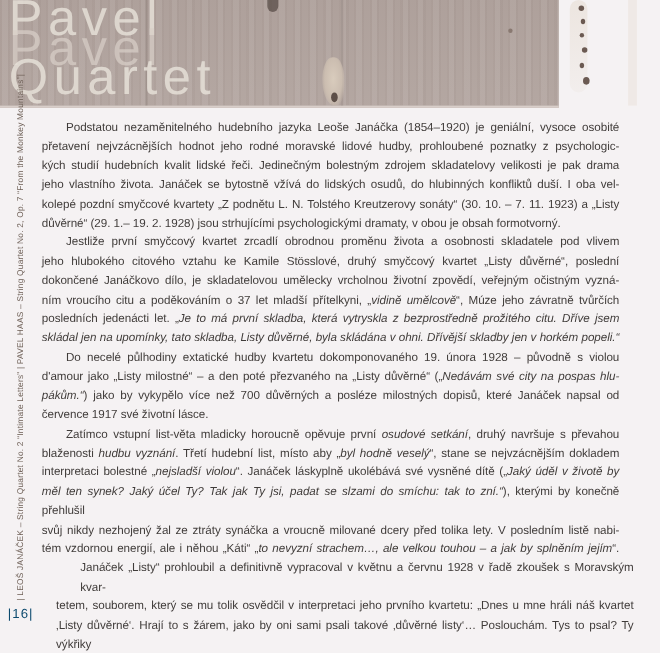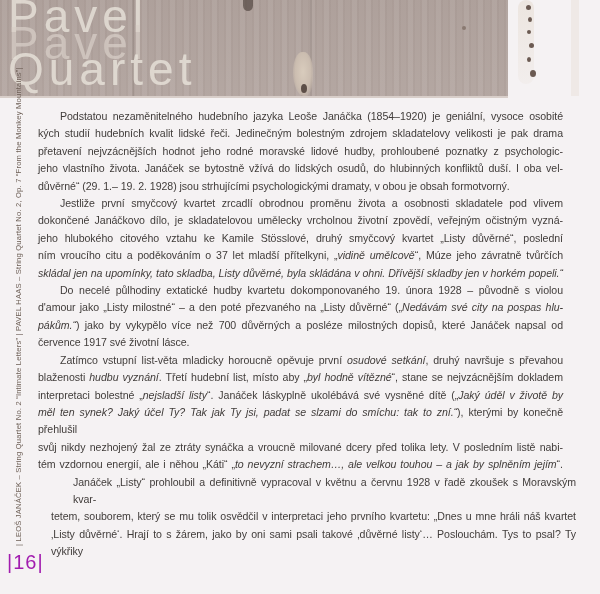--- a/index.html
+++ b/index.html
@@ -68,21 +68,21 @@
   .line i{font-style:italic;}
   .para.italic .line{margin-left:13px;}
   
   .side-caption{
     position:absolute;left:14px;top:546px;width:440px;
     transform:rotate(-90deg);transform-origin:0 0;
     font-size:7.6px;letter-spacing:.2px;color:#6e6057;white-space:nowrap;
   }
   .page-number{
     position:absolute;left:7px;top:551px;
-    font-size:20px;letter-spacing:1px;color:#a21caf;font-weight:400;
+    font-size:12px;letter-spacing:1px;color:#0c4a6e;font-weight:400;
   }
 </style>
 </head>
 <body>
 
 <div class="wood-band">
   <div class="seam s1"></div>
   <div class="seam s2"></div>
   <div class="seam pale s3"></div>
   <div class="knot-pale"></div>
@@ -100,42 +100,44 @@
   <div class="logo">
     <span class="l1">Pavel</span>
     <span class="l2">Pavel</span>
     <span class="l3">Quartet</span>
   </div>
 </div>
 
 <div class="article" id="article">
     <div class="para">
       <div class="line j ind"><span>Podstatou nezaměnitelného hudebního jazyka </span><b>Leoše Janáčka</b><span> (1854–1920) je geniální, vysoce osobité</span></div>
+      <div class="line j"><span>přetavení nejvzácnějších hodnot jeho rodné moravské lidové hudby, prohloubené poznatky z psychologic-</span></div>
       <div class="line j"><span>kých studií hudebních kvalit lidské řeči. Jedinečným bolestným zdrojem skladatelovy velikosti je pak drama</span></div>
-      <div class="line j"><span>přetavení nejvzácnějších hodnot jeho rodné moravské lidové hudby, prohloubené poznatky z psychologic-</span></div>
       <div class="line j"><span>jeho vlastního života. Janáček se bytostně vžívá do lidských osudů, do hlubinných konfliktů duší. I oba vel-</span></div>
+      <div class="line j"><span>kolepé pozdní smyčcové kvartety „Z podnětu L. N. Tolstého Kreutzerovy sonáty“ (30. 10. – 7. 11. 1923) a „Listy</span></div>
       <div class="line"><span>důvěrné“ (29. 1.– 19. 2. 1928) jsou strhujícími psychologickými dramaty, v obou je obsah formotvorný.</span></div>
     </div>
     <div class="para">
       <div class="line j ind"><span>Jestliže první smyčcový kvartet zrcadlí obrodnou proměnu života a osobnosti skladatele pod vlivem</span></div>
+      <div class="line j"><span>jeho hlubokého citového vztahu ke Kamile Stösslové, druhý smyčcový kvartet „</span><b>Listy důvěrné</b><span>“, poslední</span></div>
       <div class="line j"><span>dokončené Janáčkovo dílo, je skladatelovou umělecky vrcholnou životní zpovědí, veřejným očistným vyzná-</span></div>
-      <div class="line j"><span>jeho hlubokého citového vztahu ke Kamile Stösslové, druhý smyčcový kvartet „</span><b>Listy důvěrné</b><span>“, poslední</span></div>
       <div class="line j"><span>ním vroucího citu a poděkováním o 37 let mladší přítelkyni, „</span><i>vidině umělcově</i><span>“, Múze jeho závratně tvůrčích</span></div>
+      <div class="line j"><span>posledních jedenácti let. „</span><i>Je to má první skladba, která vytryskla z bezprostředně prožitého citu. Dříve jsem</i></div>
       <div class="line j"><i>skládal jen na upomínky, tato skladba, Listy důvěrné, byla skládána v ohni. Dřívější skladby jen v horkém popeli.“</i></div>
     </div>
     <div class="para">
       <div class="line j ind"><span>Do necelé půlhodiny extatické hudby kvartetu dokomponovaného 19. února 1928 – původně s violou</span></div>
       <div class="line j"><span>d'amour jako „Listy milostné“ – a den poté přezvaného na „Listy důvěrné“ („</span><i>Nedávám své city na pospas hlu-</i></div>
       <div class="line j"><i>pákům.“</i><span>) jako by vykypělo více než 700 důvěrných a posléze milostných dopisů, které Janáček napsal od</span></div>
       <div class="line"><span>července 1917 své životní lásce.</span></div>
     </div>
     <div class="para">
       <div class="line j ind"><span>Zatímco vstupní list-věta mladicky horoucně opěvuje první </span><i>osudové setkání</i><span>, druhý navršuje s převahou</span></div>
-      <div class="line j"><span>blaženosti </span><i>hudbu vyznání</i><span>. Třetí hudební list, místo aby „</span><i>byl hodně vítězné</i><span>“, stane se nejvzácnějším dokladem</span></div>
-      <div class="line j"><span>interpretaci bolestné „</span><i>nejsladší listy</i><span>“. Janáček láskyplně ukolébává své vysněné dítě („</span><i>Jaký úděl v životě by</i></div>
+      <div class="line j"><span>blaženosti </span><i>hudbu vyznání</i><span>. Třetí hudební list, místo aby „</span><i>byl hodně veselý</i><span>“, stane se nejvzácnějším dokladem</span></div>
+      <div class="line j"><span>interpretaci bolestné „</span><i>nejsladší violou</i><span>“. Janáček láskyplně ukolébává své vysněné dítě („</span><i>Jaký úděl v životě by</i></div>
       <div class="line j"><i>měl ten synek? Jaký účel Ty? Tak jak Ty jsi, padat se slzami do smíchu: tak to zní.“</i><span>), kterými by konečně přehlušil</span></div>
       <div class="line j"><span>svůj nikdy nezhojený žal ze ztráty synáčka a vroucně milované dcery před tolika lety. V posledním listě nabi-</span></div>
       <div class="line j"><span>tém vzdornou energií, ale i něhou „Káti“ „</span><i>to nevyzní strachem…, ale velkou touhou – a jak by splněním jejím</i><span>“.</span></div>
     </div>
     <div class="para italic">
       <div class="line j ind"><span>Janáček „Listy“ prohloubil a definitivně vypracoval v květnu a červnu 1928 v řadě zkoušek s Moravským kvar-</span></div>
       <div class="line j"><span>tetem, souborem, který se mu tolik osvědčil v interpretaci jeho prvního kvartetu: „Dnes u mne hráli náš kvartet</span></div>
       <div class="line j"><span>‚Listy důvěrné‘. Hrají to s žárem, jako by oni sami psali takové ‚důvěrné listy‘… Poslouchám. Tys to psal? Ty výkřiky</span></div>
     </div>
   </div>

